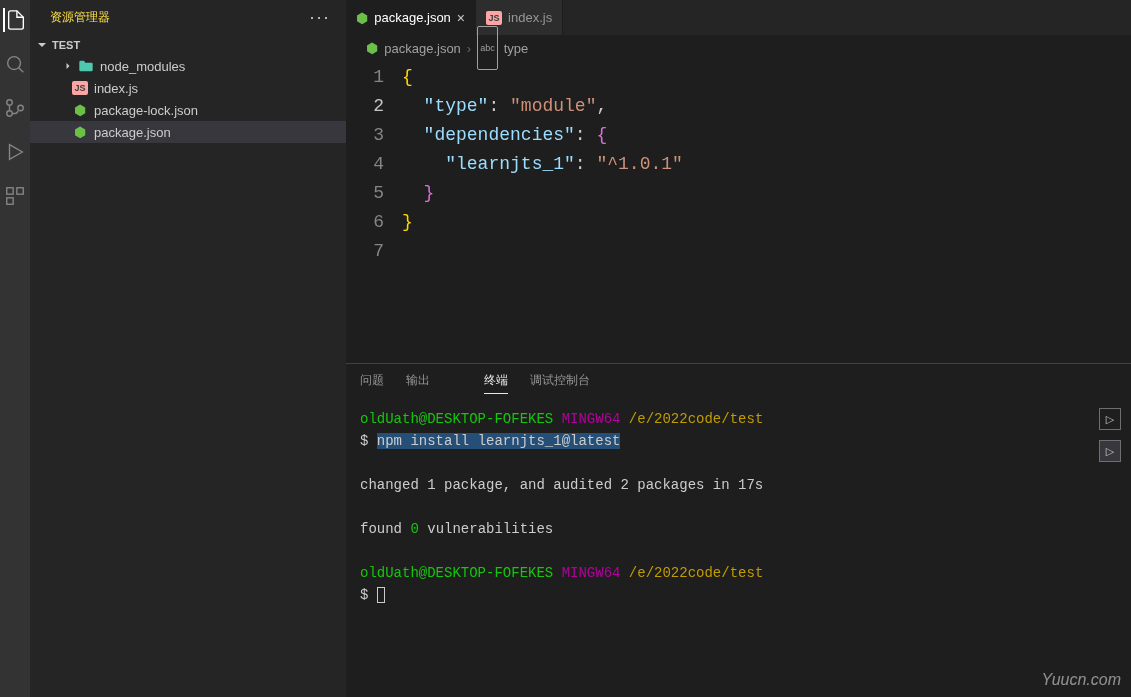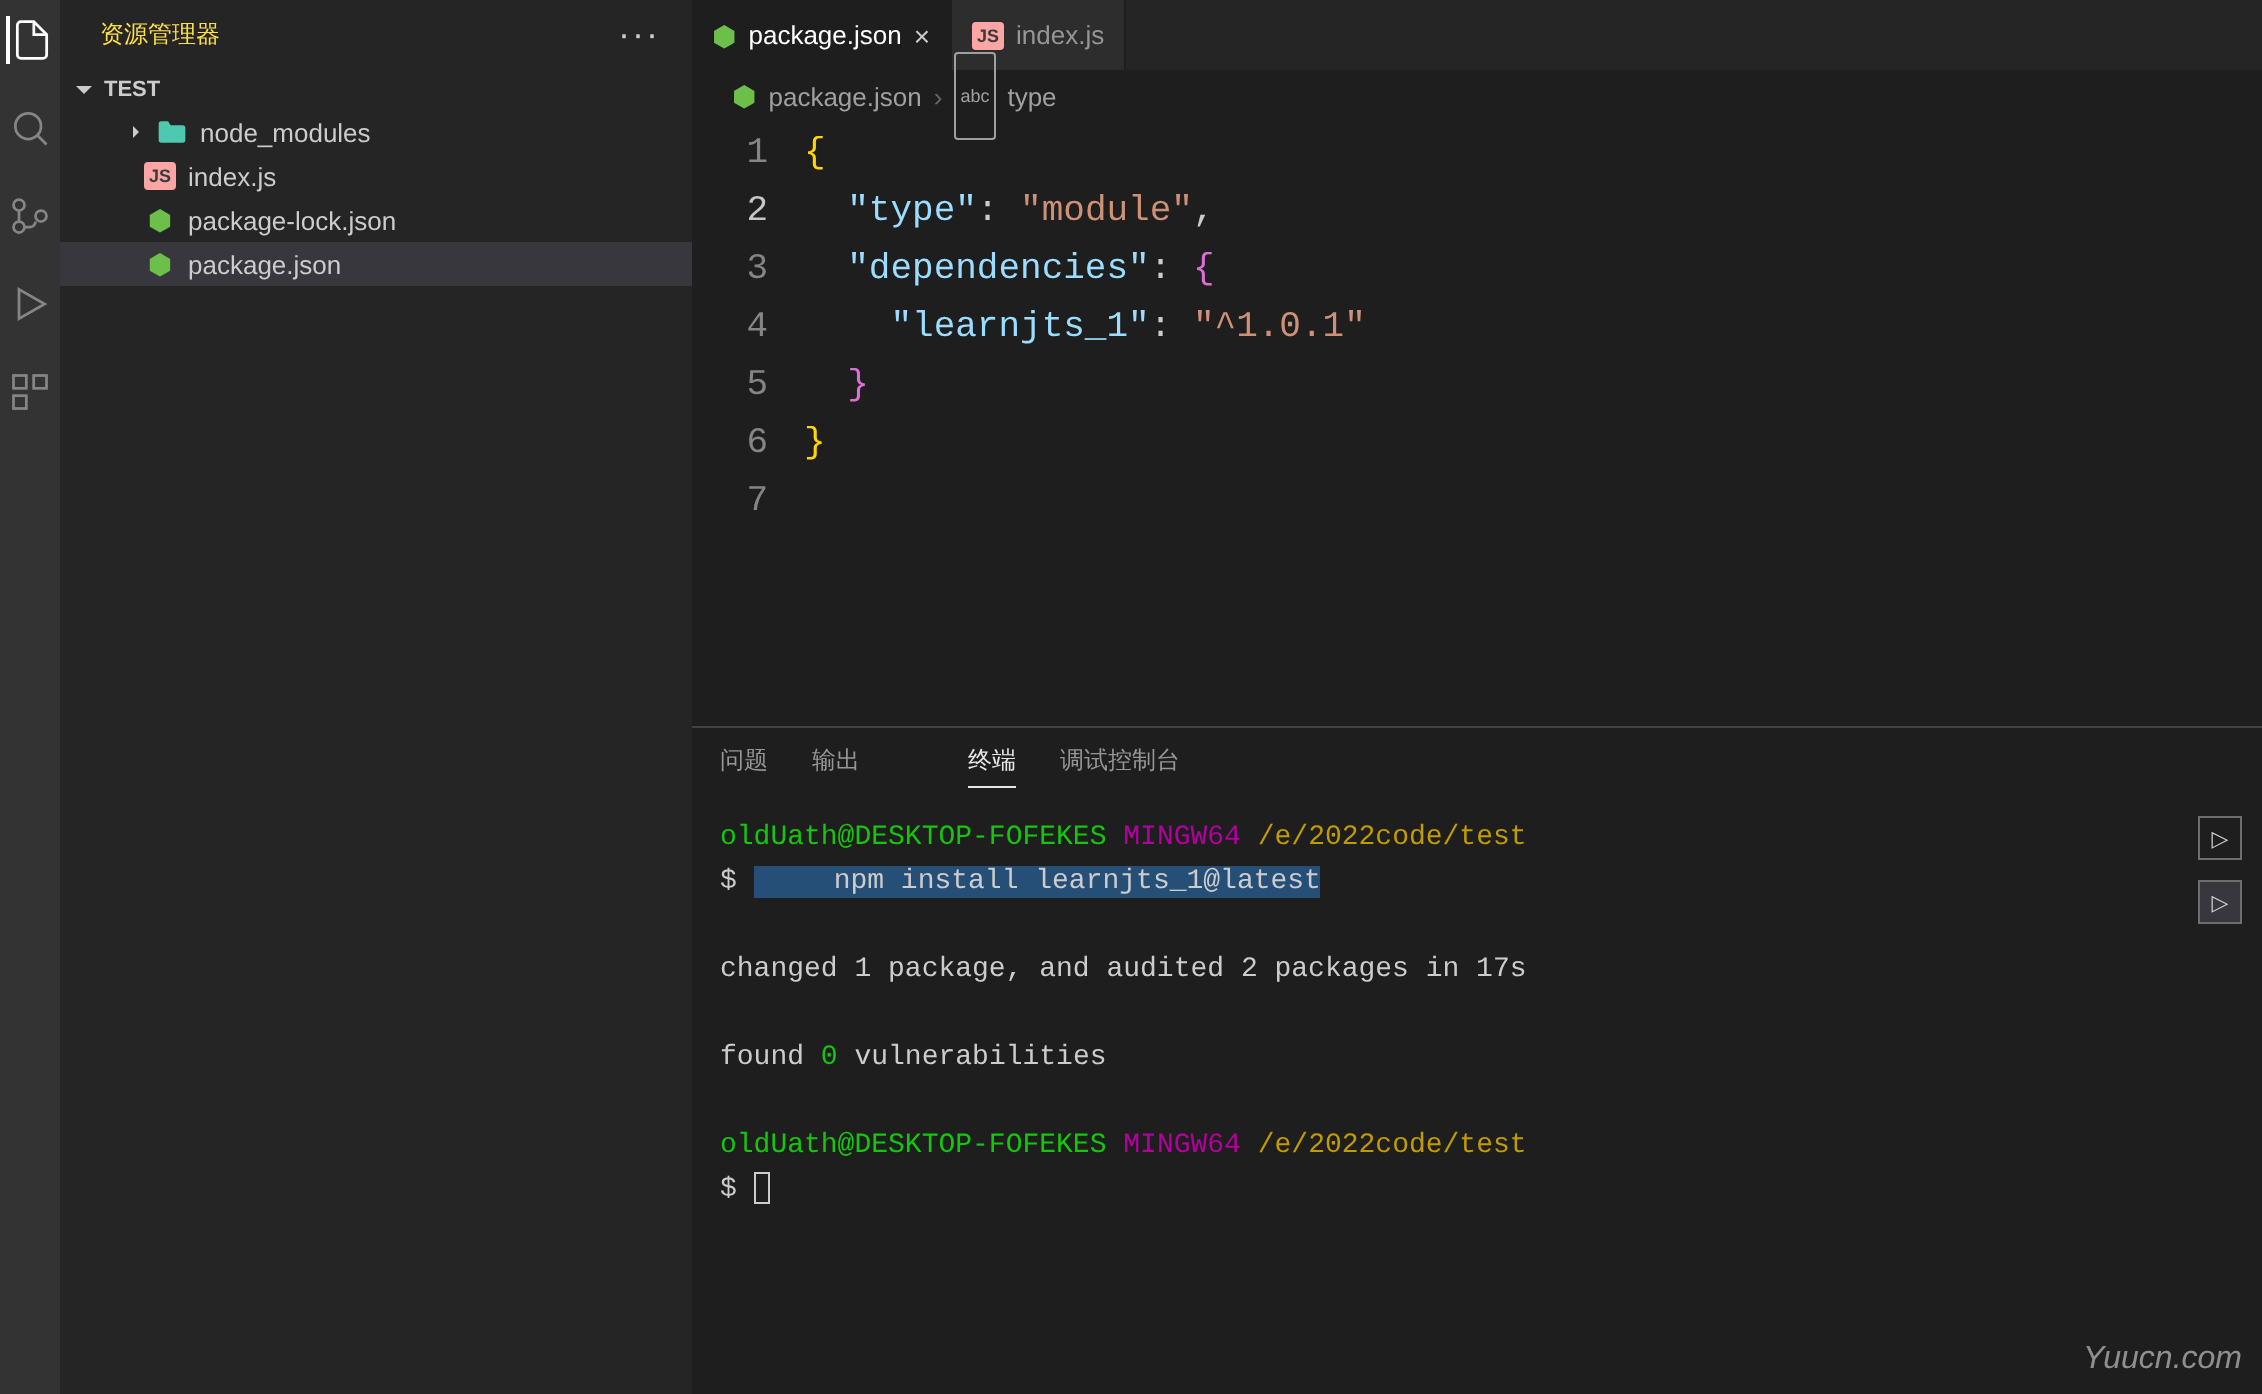--- a/index.html
+++ b/index.html
@@ -145,21 +145,21 @@
   padding: 14px 14px 10px 14px;
   font-family: Consolas, "Courier New", monospace;
   font-size: 14px;
   line-height: 22px;
   color: #cccccc;
   white-space: pre-wrap;
 }
 .t-green { color: #16c60c; }
 .t-purple { color: #b4009e; }
 .t-yellow { color: #c19c00; }
-.t-cmd-sel { background: #264f78; color: #cccccc; padding-left: 40px; }
+.t-cmd-sel { background: #264f78; color: #cccccc; }
 .t-cursor { display: inline-block; width: 8px; height: 16px; border: 1px solid #cccccc; vertical-align: middle; }
 .side-icons {
   position: absolute;
   right: 10px;
   top: 44px;
   display: flex;
   flex-direction: column;
   gap: 10px;
 }
 .side-icons .box {

